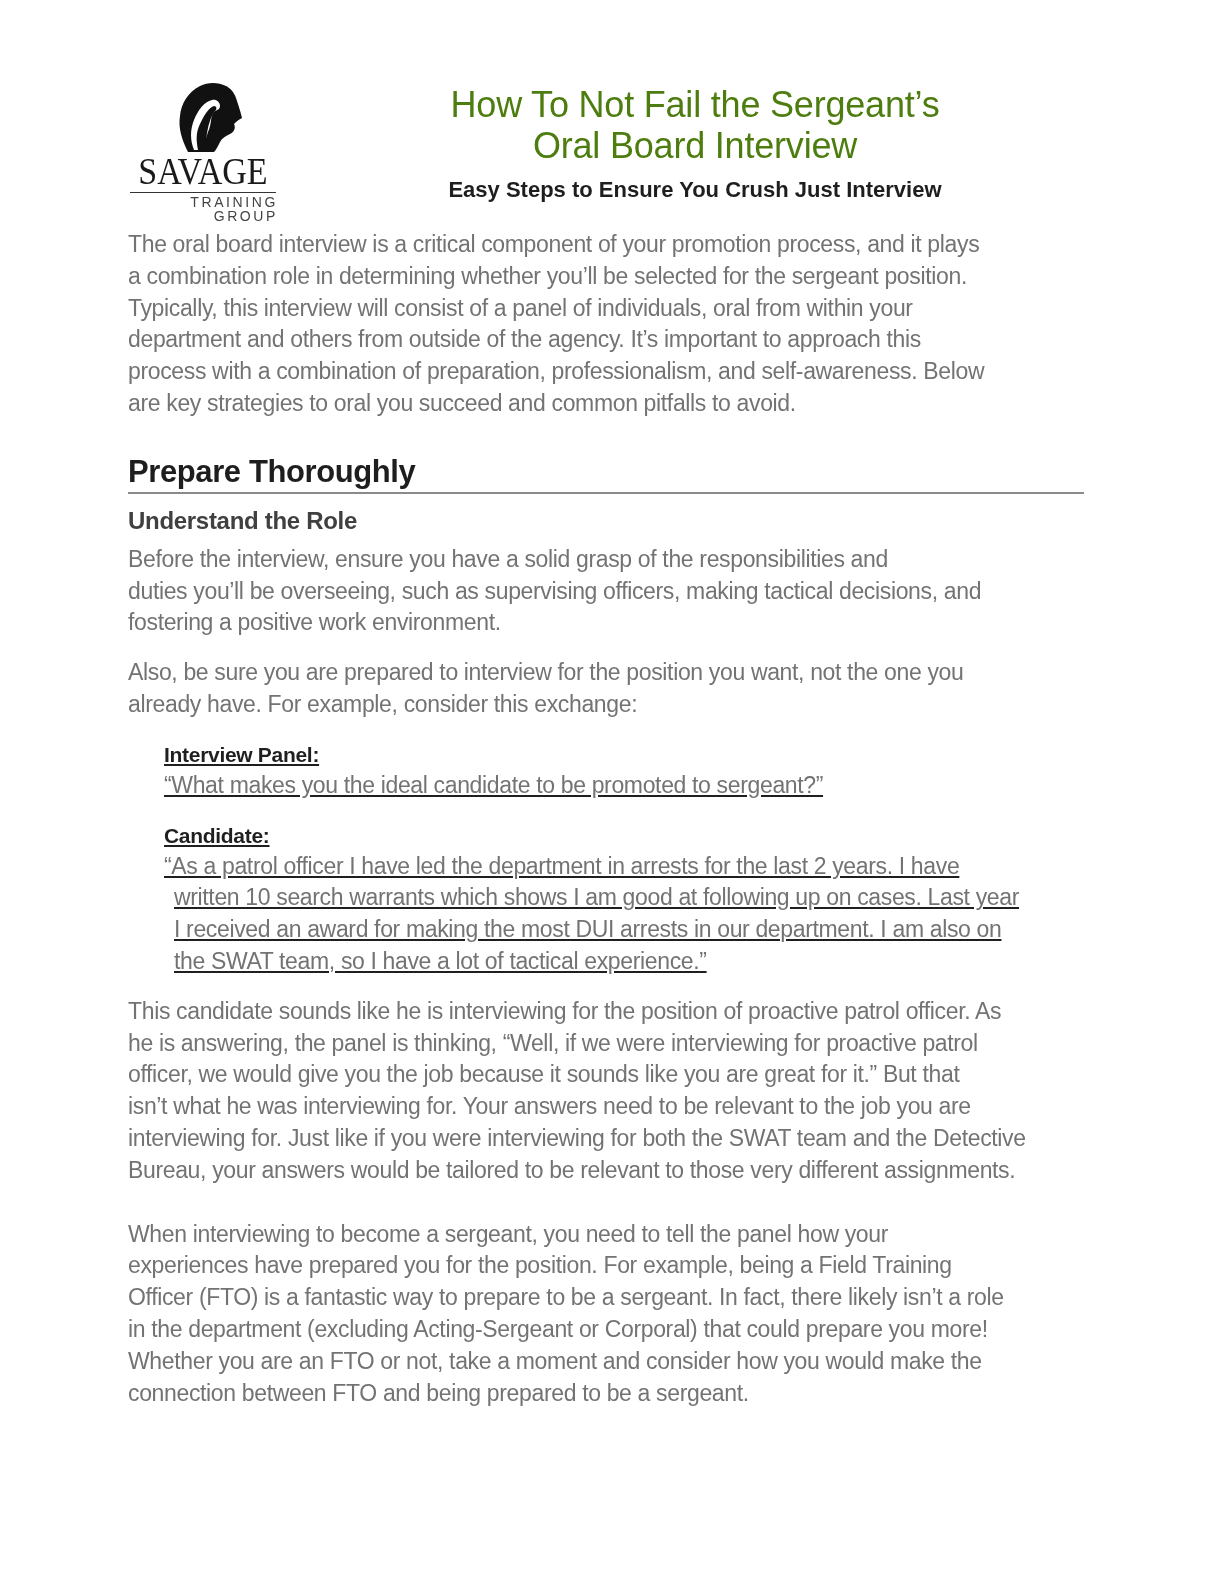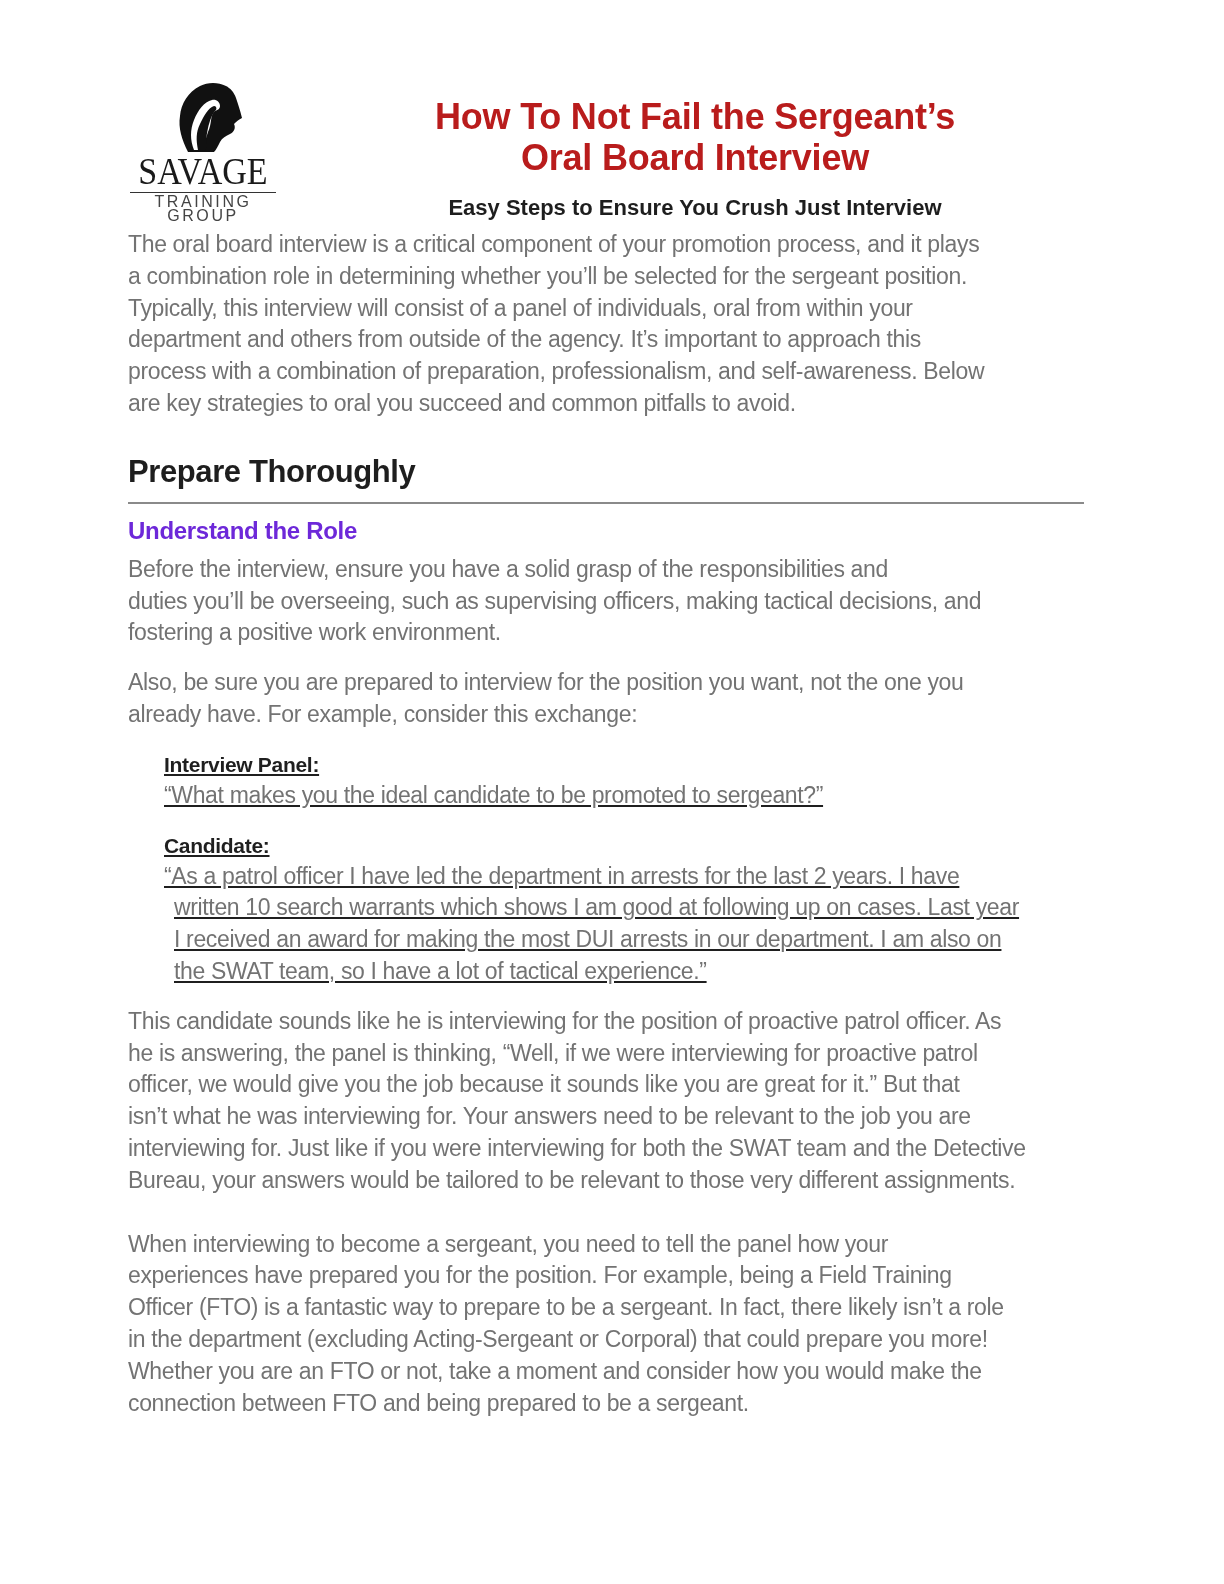--- a/index.html
+++ b/index.html
@@ -13,48 +13,48 @@
   .logo svg { position: absolute; left: 40px; top: 0; }
   .logo-name {
     position: absolute; left: 0; top: 72px; width: 150px; text-align: center;
     font-family: "Liberation Serif", serif; font-size: 37px; letter-spacing: 0px;
     color: #1a1a1a; line-height: 40px; transform: scaleX(0.92); transform-origin: center;
   }
   .logo-rule {
     position: absolute; left: 2px; top: 112px; width: 146px; height: 1px; background: #333;
   }
   .logo-sub {
-    position: absolute; left: 0; top: 115px; width: 150px; text-align: center;
-    font-size: 16px; letter-spacing: 2.6px; color: #444; line-height: 14px;
+    position: absolute; left: 0; top: 115px; width: 150px; text-align: right;
+    font-size: 14px; letter-spacing: 2.6px; color: #444; line-height: 14px;
   }
   .title-block {
     position: absolute; left: 390px; top: 80px; width: 610px; text-align: center;
   }
   .title {
-    font-size: 36px; font-weight: bold; line-height: 41px; color: #b91c1c; margin: 16px;
+    font-size: 36px; font-weight: normal; line-height: 41px; color: #4d7c0f; margin: 4px;
     letter-spacing: -0.2px;
   }
   .subtitle {
     font-size: 22px; font-weight: bold; line-height: 28px; margin-top: 10px; color: #1e1e1e;
   }
   .content {
     position: absolute; left: 128px; top: 229px; width: 960px;
   }
   p, .line {
     font-size: 23px; line-height: 31.8px; margin: 0; color: #737373;
     letter-spacing: -0.35px;
   }
   .intro { margin-bottom: 32px; }
   h2.section {
-    font-size: 31px; font-weight: bold; line-height: 40px; margin: 0; padding-bottom: 10px;
+    font-size: 31px; font-weight: bold; line-height: 40px; margin: 0; 
     color: #1e1e1e; letter-spacing: -0.4px;
   }
   .section-rule { height: 2px; background: #8a8a8a; width: 956px; margin-bottom: 12px; }
   h3.subsection {
-    font-size: 24px; font-weight: bold; line-height: 30px; margin: 0 0 8px 0; color: #6d28d9;
+    font-size: 24px; font-weight: bold; line-height: 30px; margin: 0 0 8px 0; color: #404040;
     letter-spacing: -0.3px;
   }
   .para { margin-bottom: 18px; }
   .exchange { margin-left: 36px; margin-top: 18px; }
   .speaker { font-weight: bold; font-size: 21px; line-height: 31px; letter-spacing: -0.3px; }
   .quote-block { margin-bottom: 18px; text-decoration: underline; }
   .cand-quote .line.cont { padding-left: 10px; }
   .gap { height: 32px; }
 </style>
 </head>

